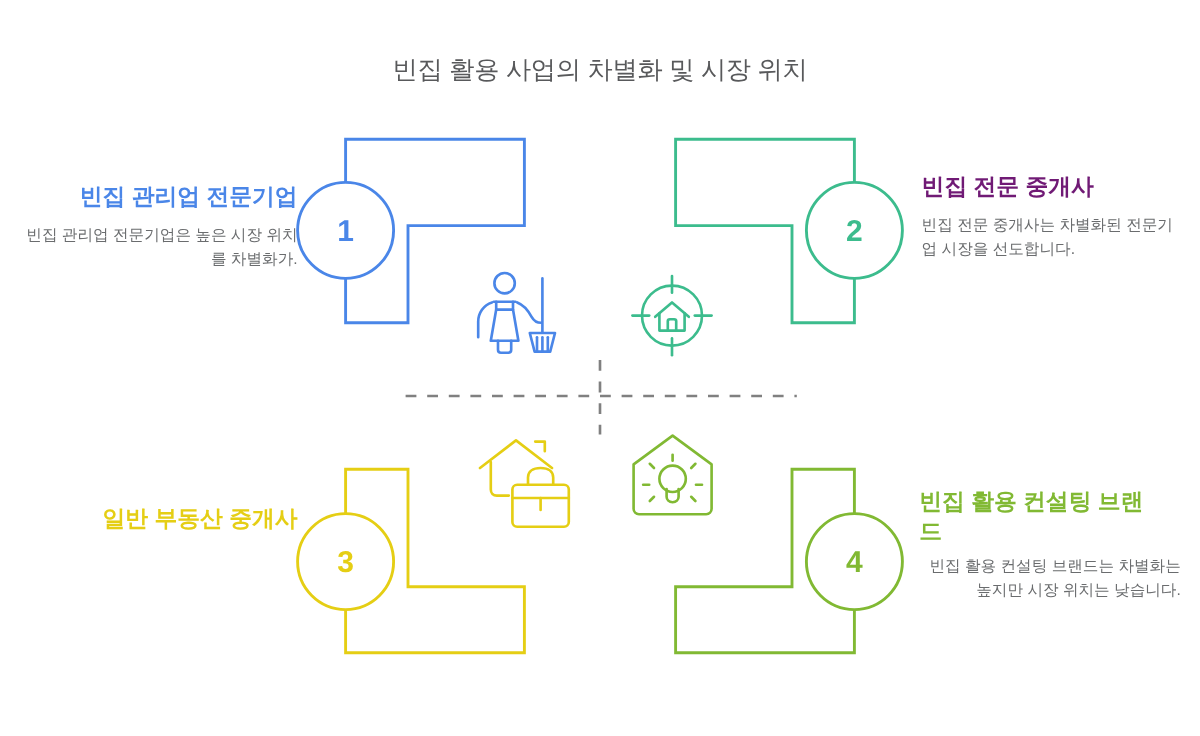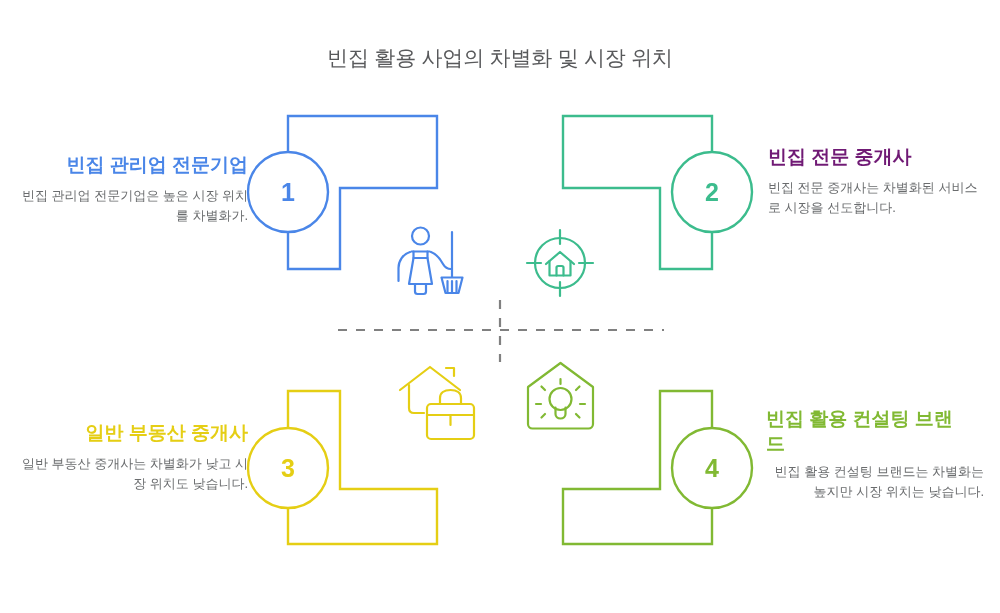--- a/index.html
+++ b/index.html
@@ -137,21 +137,20 @@
         <line x1="541.5" y1="417.5" x2="545" y2="414"></line>
         <line x1="579.5" y1="417.5" x2="576" y2="414"></line>
       </g>
     </g>
   </svg>
 
   <div class="label q1-label">빈집 관리업 전문기업</div>
   <div class="desc q1-desc">빈집 관리업 전문기업은 높은 시장 위치를 차별화가.</div>
 
   <div class="label q2-label">빈집 전문 중개사</div>
-  <div class="desc q2-desc">빈집 전문 중개사는 차별화된 서비스로 시장을 선도합니다.</div>
+  <div class="desc q2-desc">빈집 전문 중개사는 차별화된 전문기업 시장을 선도합니다.</div>
 
   <div class="label q3-label">일반 부동산 중개사</div>
-  <div class="desc q3-desc">일반 부동산 중개사는 차별화가 낮고 시장 위치도 낮습니다.</div>
 
   <div class="label q4-label">빈집 활용 컨설팅 브랜드</div>
   <div class="desc q4-desc">빈집 활용 컨설팅 브랜드는 차별화는 높지만 시장 위치는 낮습니다.</div>
 
 </div>
 
 </body></html>

